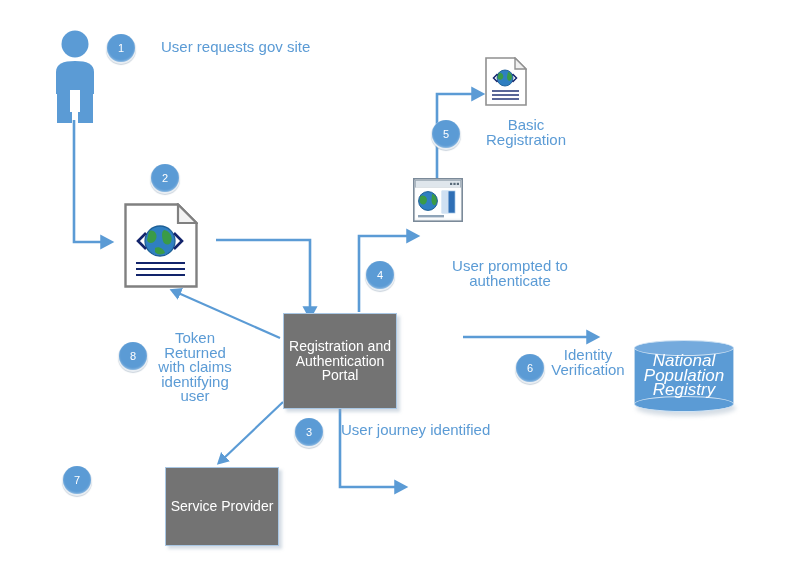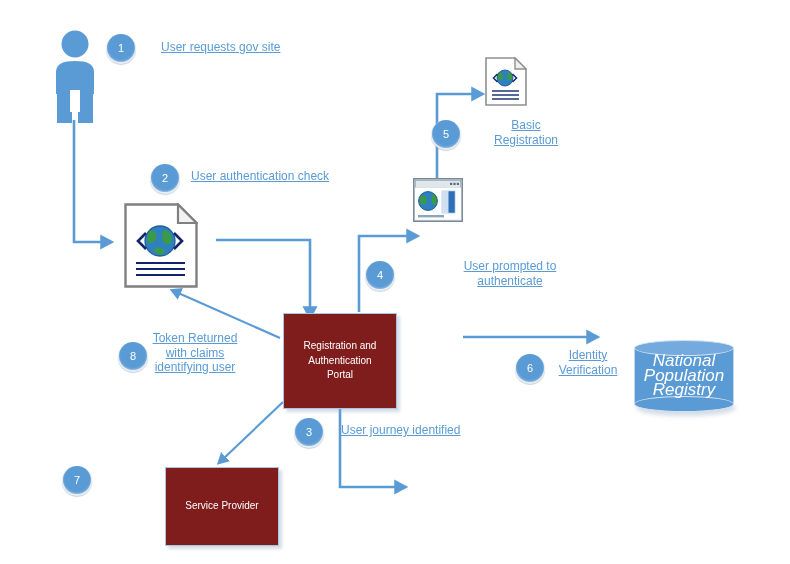--- a/index.html
+++ b/index.html
@@ -21,24 +21,23 @@
   #arrow-layer {
     position: absolute;
     left: 0; top: 0;
     width: 790px;
     height: 564px;
   }
   
   .label {
     position: absolute;
     color: #5B9BD5;
-    font-size: 12px;
+    font-size: 15px;
     line-height: 14.5px;
     white-space: pre-line;
-    text-decoration: underline;
   }
   .label.center { text-align: center; }
   .label.left   { text-align: left; }
 
   
   .step {
     position: absolute;
     width: 30px;
     height: 30px;
     border-radius: 50%;
@@ -55,24 +54,24 @@
     color: #ffffff;
     font-size: 11px;
     line-height: 28px;
     text-align: center;
     box-shadow: inset 0 -1px 2px rgba(255,255,255,0.35);
   }
 
   
   .proc {
     position: absolute;
-    background: #7f1d1d;
+    background: #737373;
     border: 1px solid #a9c7e4;
     color: #ffffff;
-    font-size: 10px;
+    font-size: 14px;
     line-height: 14.5px;
     text-align: center;
     display: flex;
     align-items: center;
     justify-content: center;
     white-space: pre-line;
     box-shadow: 3px 3px 3px rgba(150,170,190,0.40);
   }
 
   
@@ -247,21 +246,20 @@
   </div>
   <div class="step" style="left:62px; top:466px;">
     <div class="disc">7</div>
   </div>
   <div class="step" style="left:118px; top:342px;">
     <div class="disc">8</div>
   </div>
 
   <div class="label left" style="left:161px; top:40px; width:170px;">User requests gov site</div>
 
-  <div class="label left" style="left:191px; top:169px; width:190px;">User authentication check</div>
 
   <div class="label left" style="left:341px; top:423px; width:180px;">User journey identified</div>
 
   <div class="label center" style="left:416px; top:259px; width:188px;">User prompted to
 authenticate</div>
 
   <div class="label center" style="left:545px; top:348px; width:86px;">Identity
 Verification</div>
 
   <div class="label center" style="left:470px; top:118px; width:112px;">Basic

